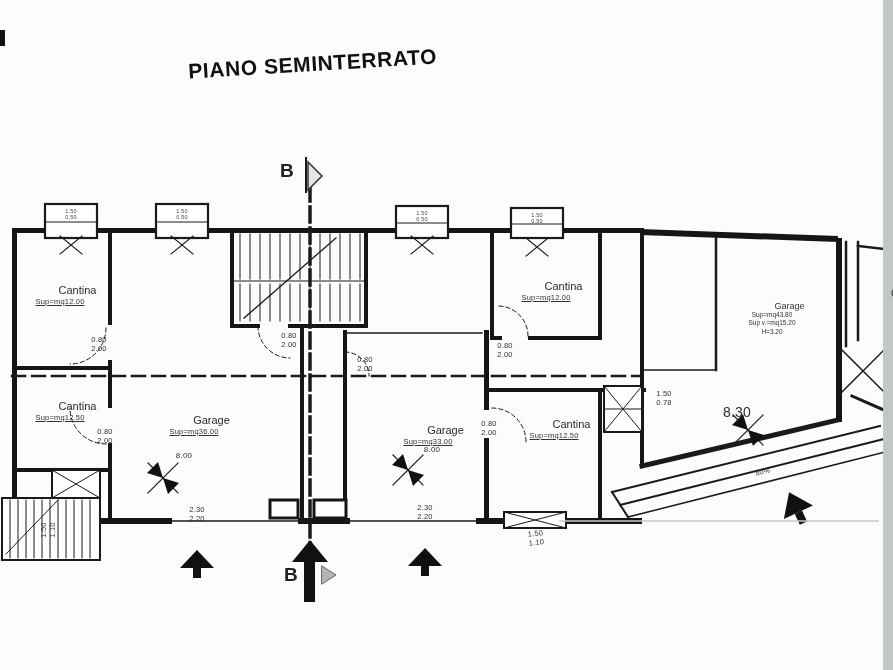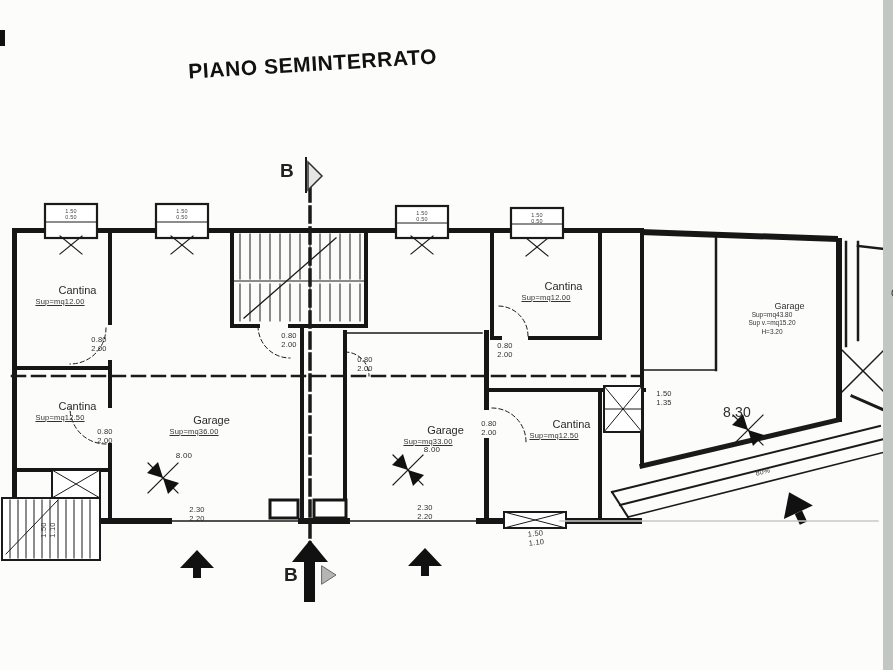--- a/index.html
+++ b/index.html
@@ -342,21 +342,21 @@
     <div>1.10</div>
   </div>
 
   <div class="dim rot90" style="left:40px;top:548px;width:36px;">
     <div>1.50</div>
     <div>1.10</div>
   </div>
 
   <div class="dim" style="left:646px;top:390px;width:36px;">
     <div>1.50</div>
-    <div>1.35</div>
+    <div>0.78</div>
   </div>
 
   <div class="dim" style="left:166px;top:452px;width:36px;font-size:8px;">
     <div>8.00</div>
   </div>
   <div class="dim" style="left:414px;top:446px;width:36px;font-size:8px;">
     <div>8.00</div>
   </div>
   <div class="dim" style="left:719px;top:408px;width:36px;font-size:14px;">
     <div>8.30</div>

